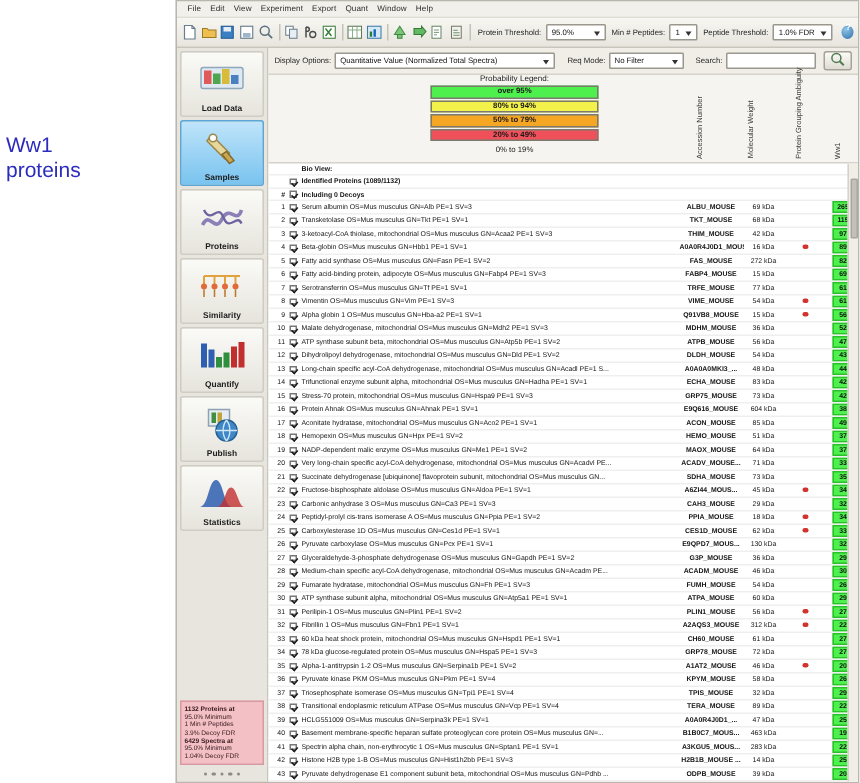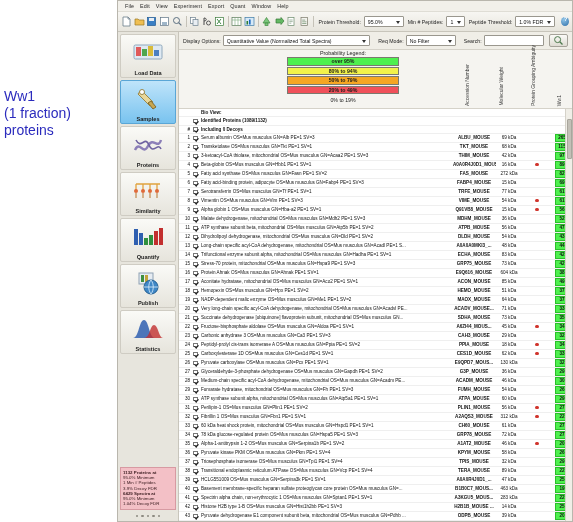--- a/index.html
+++ b/index.html
@@ -198,21 +198,20 @@
   .vthumb { position: absolute; top: 10px; left: 1px; width: 5px; height: 40px;
             background: #c3c0b7; border: 1px solid #a9a69d; border-radius: 1px; }
 </style>
 </head>
 <body>
 
 <div id="root">
 
   <div class="annotation">
     <div>Ww1</div>
-    <div>(1 fraction)</div>
     <div>proteins</div>
   </div>
 
   <div class="app">
 
     <div class="menubar">
       <span class="mi">File</span>
       <span class="mi">Edit</span>
       <span class="mi">View</span>
       <span class="mi">Experiment</span>

